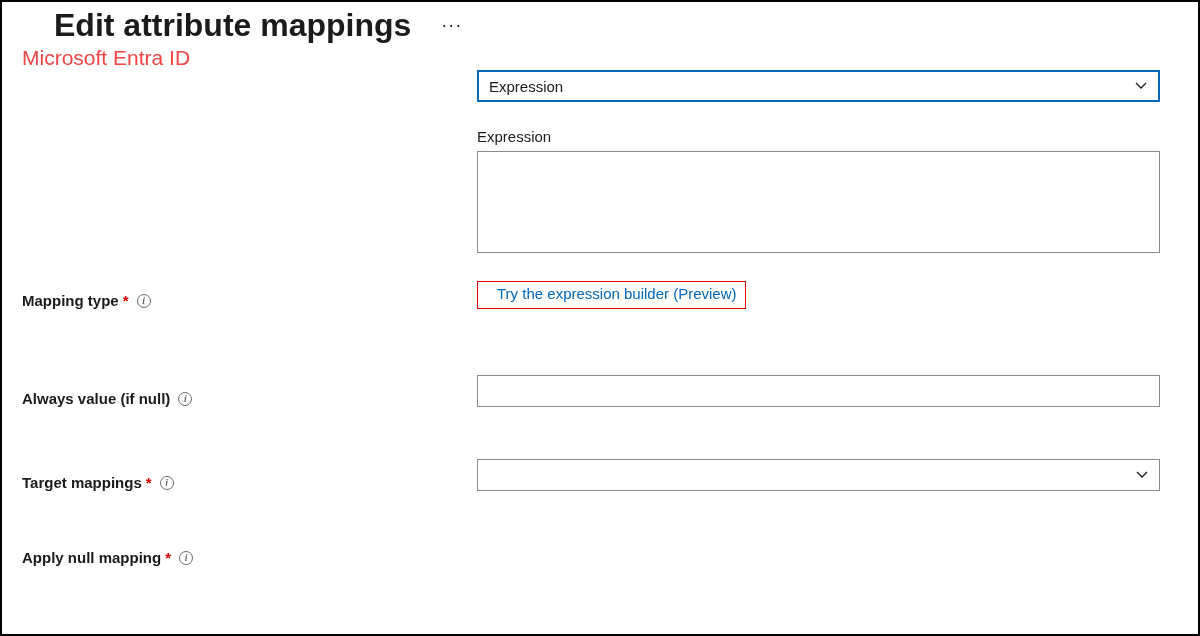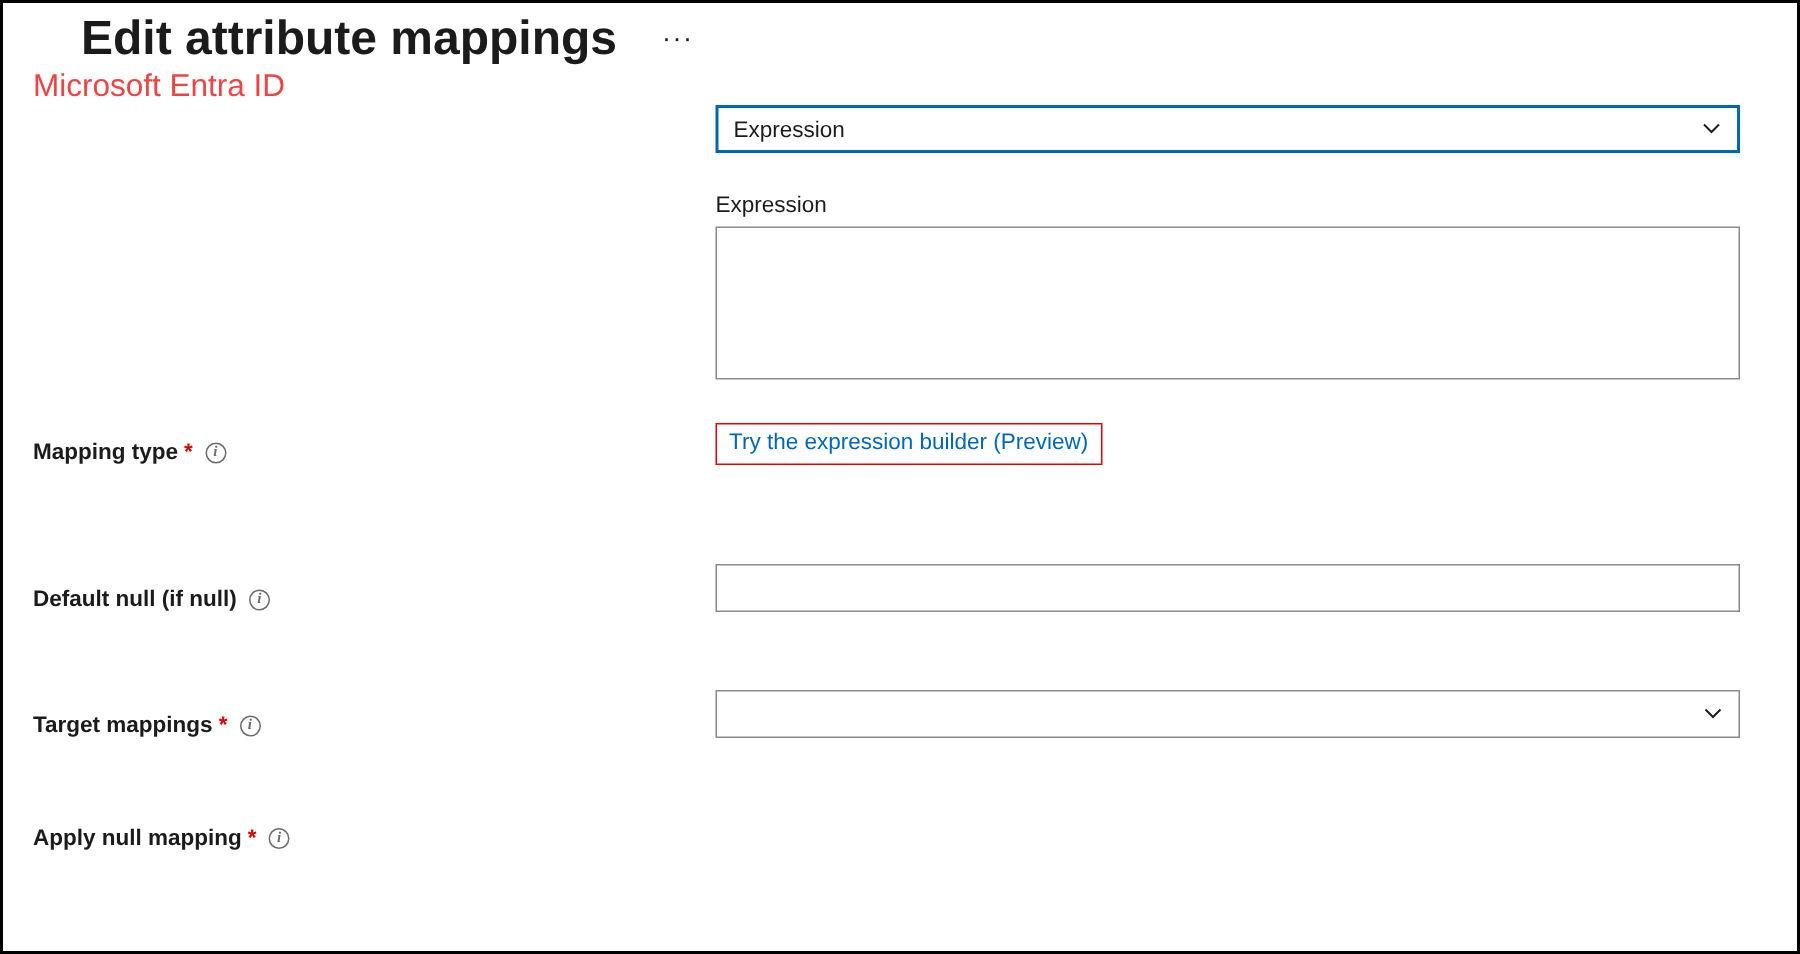--- a/index.html
+++ b/index.html
@@ -129,21 +129,21 @@
       font-size: 15px;
       color: #1b1b1b;
       margin-bottom: 6px;
     }
     .expression-block {
       margin-bottom: 20px;
     }
     .expression-link-wrapper {
       display: inline-block;
       border: 1px solid #e60000;
-      padding: 3px 8px 5px 8px;
+      padding: 3px 8px 5px 19px;
       margin-top: 4px;
     }
     .expression-link {
       color: #0067b8;
       font-size: 15px;
       text-decoration: none;
       cursor: pointer;
     }
     .spacer-row {
       height: 40px;
@@ -182,21 +182,21 @@
     <div class="expression-link-wrapper">
       <a class="expression-link">Try the expression builder (Preview)</a>
     </div>
   </div>
 </div>
 
 <div class="spacer-row"></div>
 
 <div class="form-row">
   <div class="form-label-col bold">
-    <span>Default null (if null)</span>
+    <span>Always value (if null)</span>
     <span class="info-icon">i</span>
   </div>
   <div class="form-input-col">
     <input class="text-input" type="text" value="" style="">
   </div>
 </div>
 
 <div style="height:26px;"></div>
 
 <div class="form-row">

